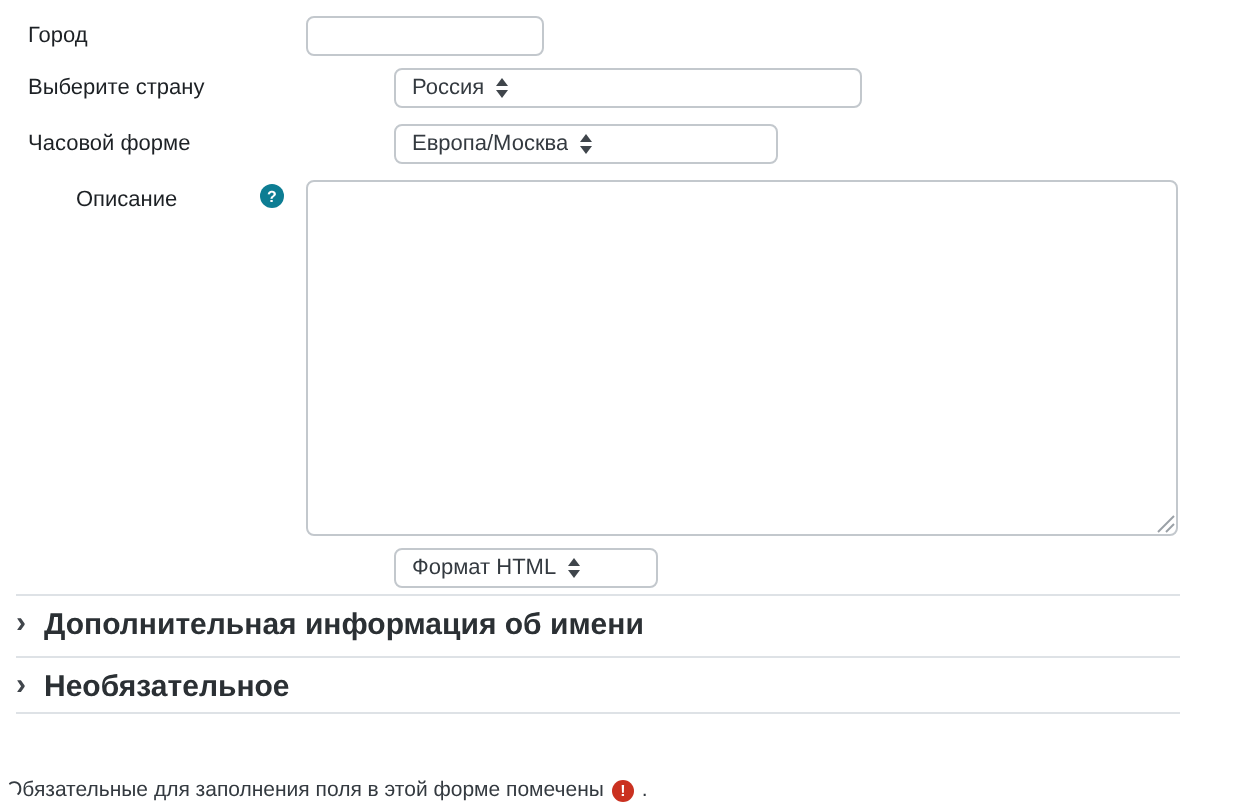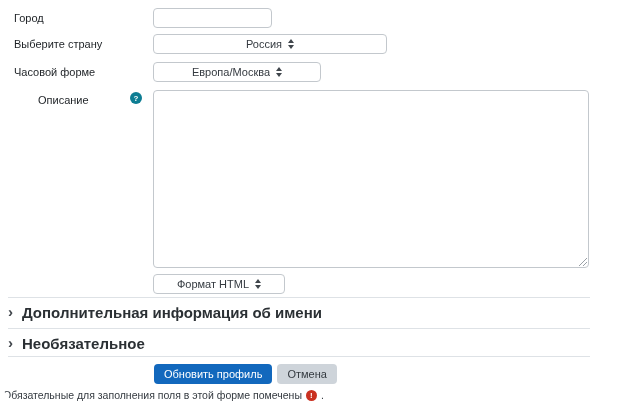--- a/index.html
+++ b/index.html
@@ -39,23 +39,24 @@
   }
   .select-box {
     position: absolute;
     box-sizing: border-box;
     height: 20px;
     border: 1px solid #c3c8cd;
     border-radius: 4px;
     background: #ffffff;
     display: flex;
     align-items: center;
-    justify-content: center;
+    justify-content: flex-start;
     padding: 0 8px;
     cursor: pointer;
+    margin-left: 44px;
   }
   .select-box .select-value {
     font-size: 11px;
     color: #343a40;
     white-space: nowrap;
     overflow: hidden;
   }
   .updown {
     display: flex;
     flex-direction: column;
@@ -207,21 +208,21 @@
   <div class="field-label" style="top:39px;">Выберите страну</div>
   <div class="select-box" style="left:153px; top:34px; width:234px;">
     <span class="select-value">Россия</span>
     <span class="updown">
         <span class="tri-up"></span>
         <span class="tri-down"></span>
       </span>
   </div>
 
   <div class="field-label" style="top:67px;">Часовой форме</div>
-  <div class="select-box" style="left:153px; top:62px; width:168px;">
+  <div class="select-box" style="left:153px; top:62px; width:192px;">
     <span class="select-value">Европа/Москва</span>
     <span class="updown">
         <span class="tri-up"></span>
         <span class="tri-down"></span>
       </span>
   </div>
 
   <div class="field-label" style="top:95px;margin-left:24px;">Описание</div>
   <div class="help-icon">?</div>
   <textarea class="textarea" style=""></textarea>
@@ -247,24 +248,20 @@
 
   <div class="divider" style="top:328px;"></div>
 
   <div class="section-header" style="top:335px;">
     <span class="chevron">›</span>
     <span class="section-title">Необязательное</span>
   </div>
 
   <div class="divider" style="top:356px;"></div>
 
-  <div class="btn-row">
-    <button class="btn btn-primary">Обновить профиль</button>
-    <button class="btn btn-secondary">Отмена</button>
-  </div>
 
   <div class="footer-note">
     <span>Обязательные для заполнения поля в этой форме помечены</span>
     <span class="req-icon">!</span>
     <span>.</span>
   </div>
 
 </div>
 
 </body></html>

